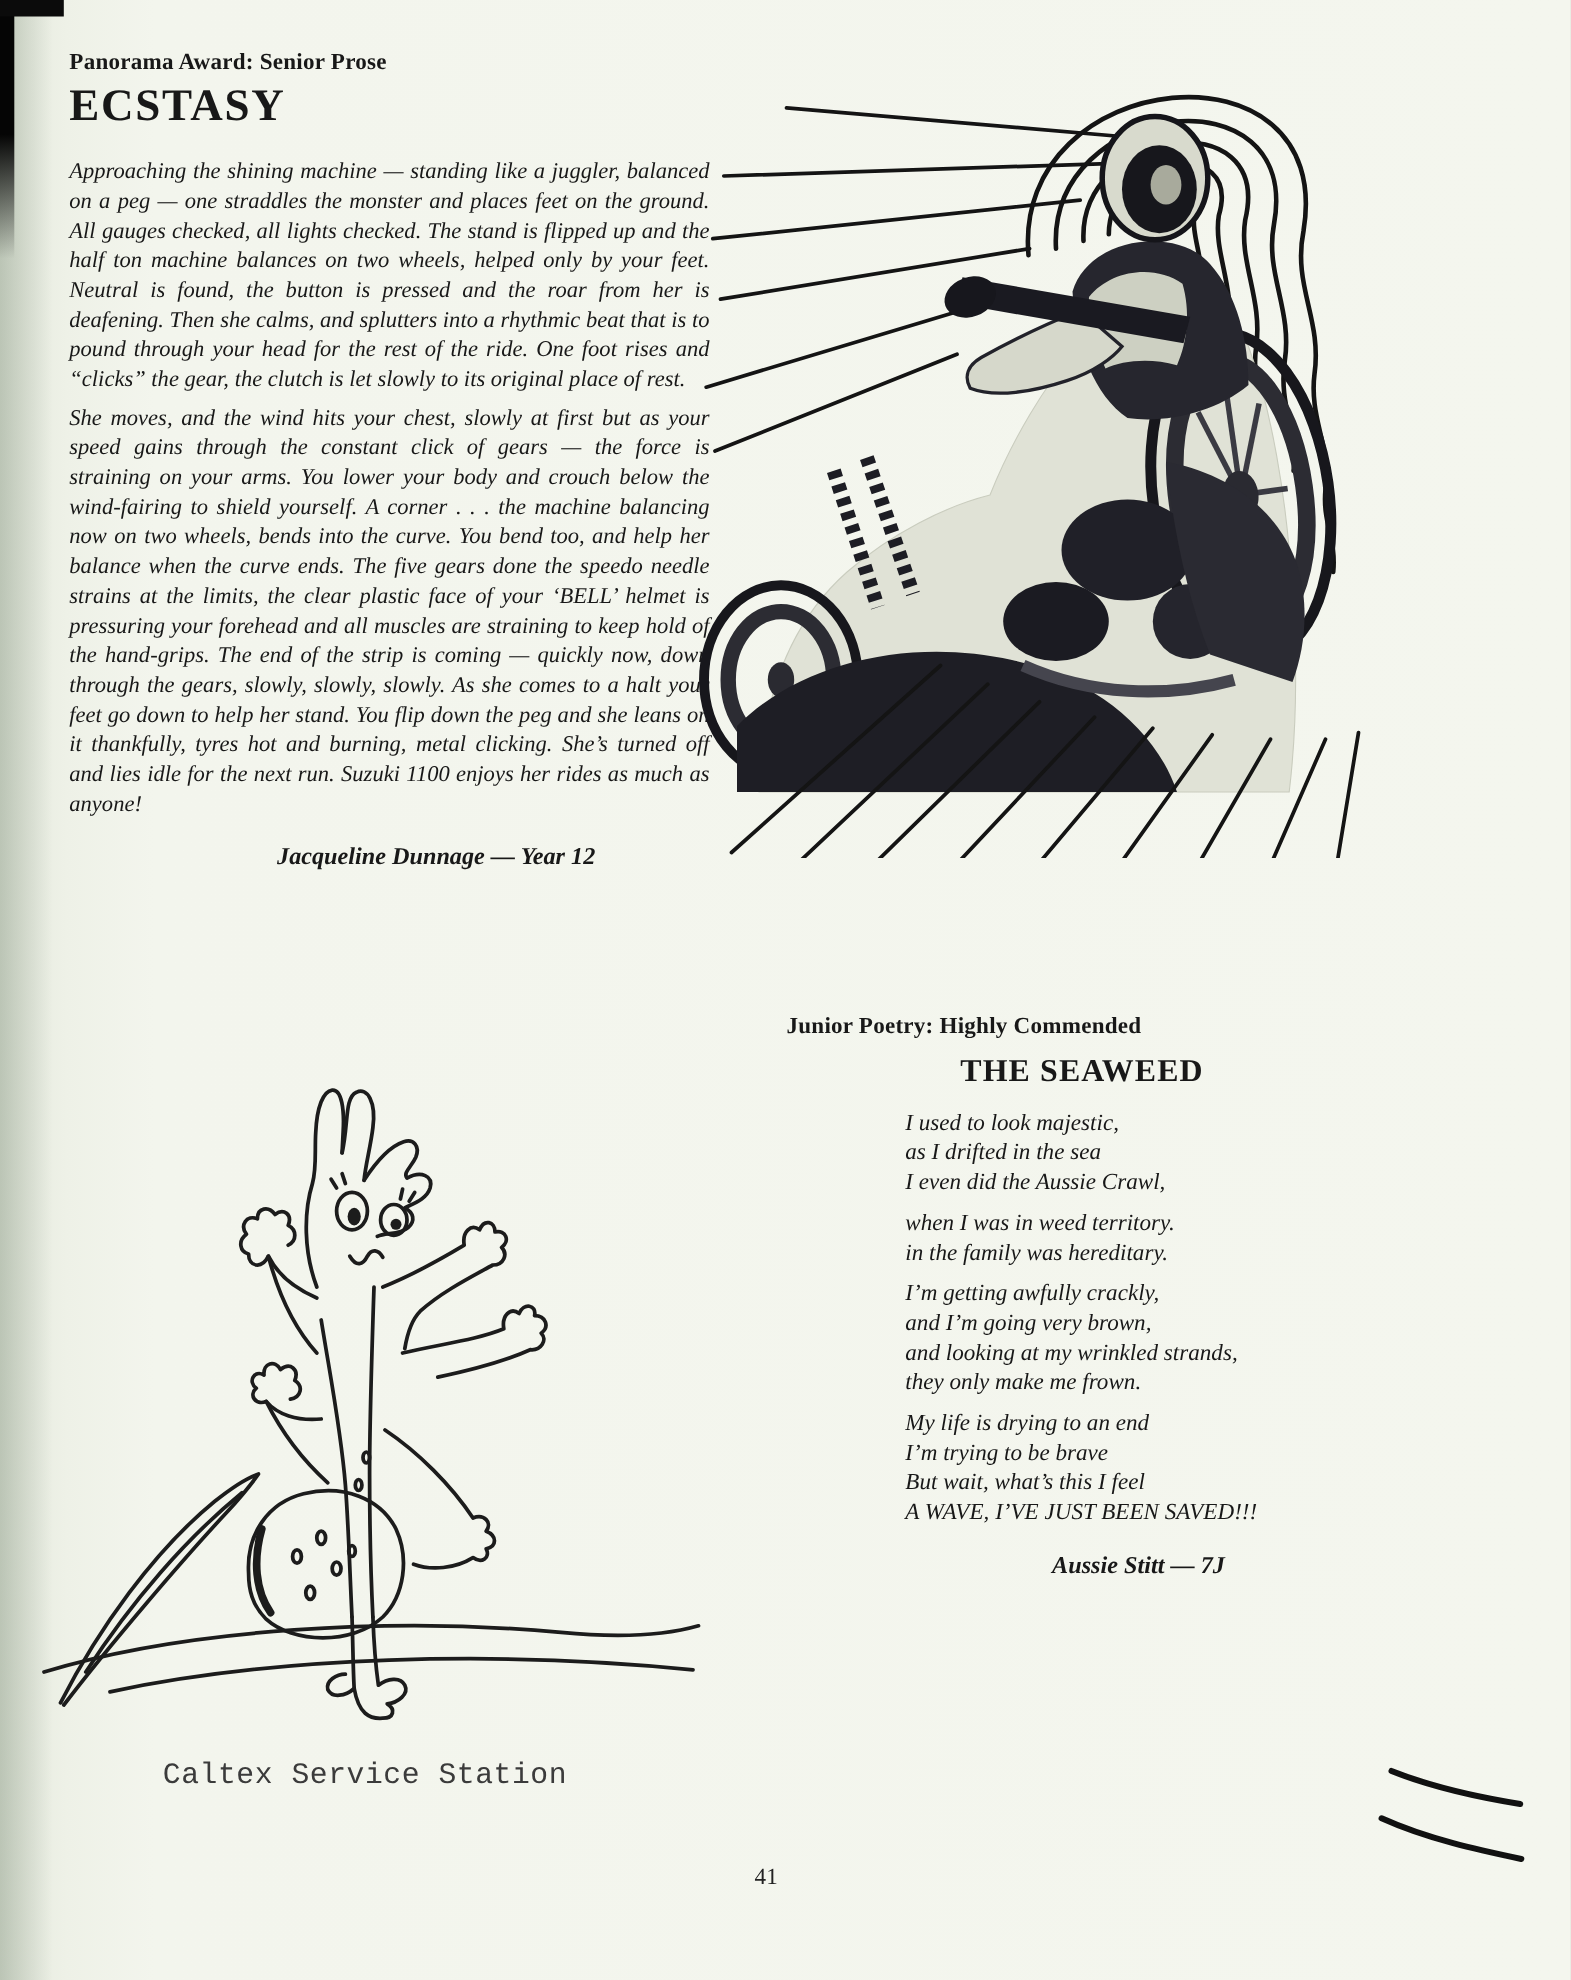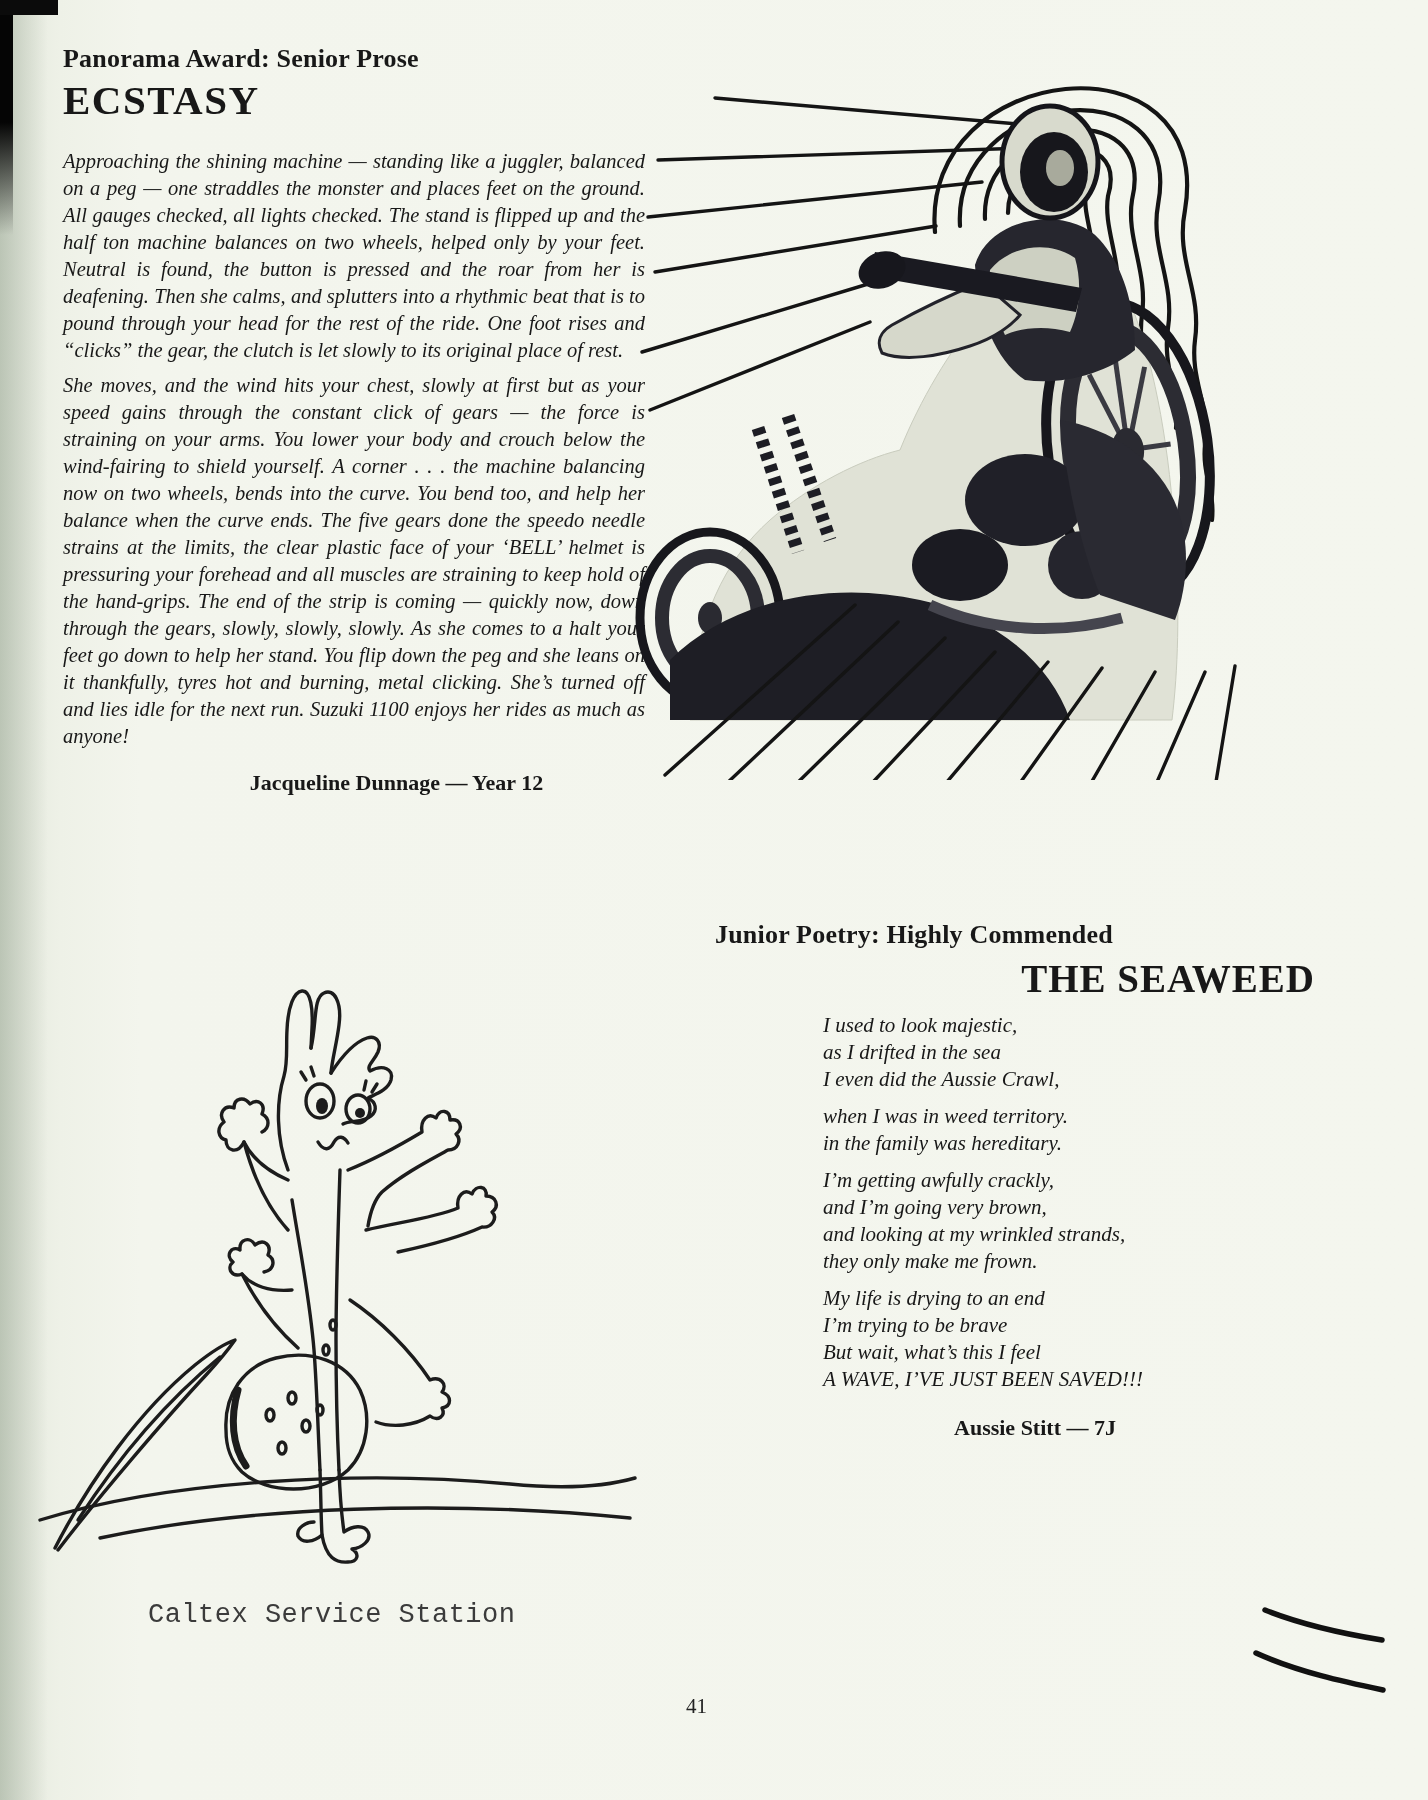--- a/index.html
+++ b/index.html
@@ -9,31 +9,31 @@
     color:#181818;font-family:"Liberation Serif",serif;
   }
   
   .scan-shade{position:absolute;left:0;top:0;width:48px;height:100%;
     background:linear-gradient(90deg,rgba(95,115,92,.30),rgba(95,115,92,0));}
   .corner-black{position:absolute;left:0;top:0;width:58px;height:15px;background:#0b0b0b;}
   .left-bar{position:absolute;left:0;top:0;width:13px;height:235px;
     background:linear-gradient(#050505 0%,#050505 52%,rgba(40,60,40,0) 100%);}
   
   .prose{position:absolute;left:63px;top:44px;width:582px;}
-  .award{font-size:26px;font-weight:bold;letter-spacing:.2px;}
+  .award{font-size:21px;font-weight:bold;letter-spacing:.2px;}
   .prose .title{margin:4px 0 26px 0;text-align:left;font-size:41px;line-height:44px;
     font-weight:bold;letter-spacing:1.5px;}
   .prose p{margin:0 0 8px 0;font-style:italic;font-size:20.5px;line-height:27px;
     text-align:justify;}
-  .attrib{font-weight:bold;font-size:22px;}
+  .attrib{font-style:italic;font-weight:bold;font-size:22px;}
   .prose .attrib{margin-top:20px;text-align:center;padding-left:85px;}
   
   .poetry{position:absolute;left:715px;top:920px;width:600px;}
-  .poetry .title{margin:6px 0 0 0;padding-left:158px;font-size:39px;line-height:46px;
-    font-weight:bold;letter-spacing:1px;text-align:right;}
+  .poetry .title{margin:6px 0 0 0;padding-left:158px;font-size:29px;line-height:46px;
+    font-weight:bold;letter-spacing:1px;}
   .stanza{margin:10px 0 0 108px;}
   .stanza.first{margin-top:26px;}
   .pline{font-style:italic;font-size:21px;line-height:27px;white-space:nowrap;}
   .poetry .attrib{margin-top:22px;margin-left:140px;width:360px;text-align:center;}
   
   .moto{position:absolute;left:630px;top:20px;width:612px;height:760px;}
   .seaweed{position:absolute;left:30px;top:870px;width:620px;height:700px;}
   .squiggle{position:absolute;left:1250px;top:1598px;width:150px;height:105px;}
   .caption{position:absolute;left:148px;top:1600px;font-family:"Liberation Mono",monospace;
     font-size:27px;letter-spacing:.5px;color:#3b3b3b;}

